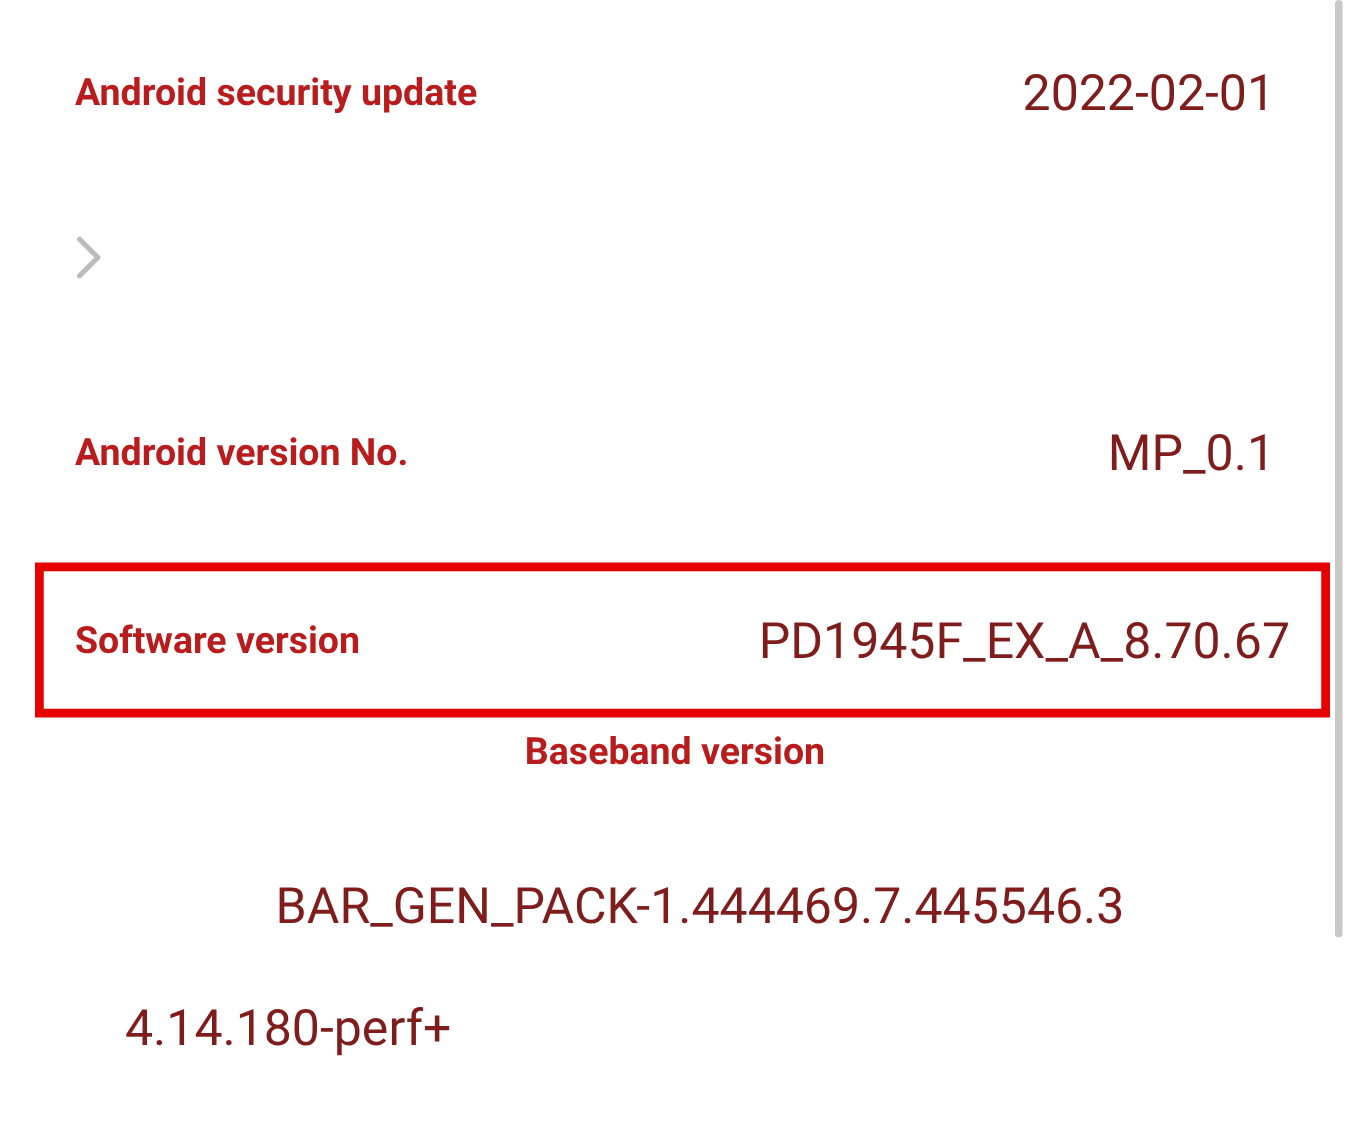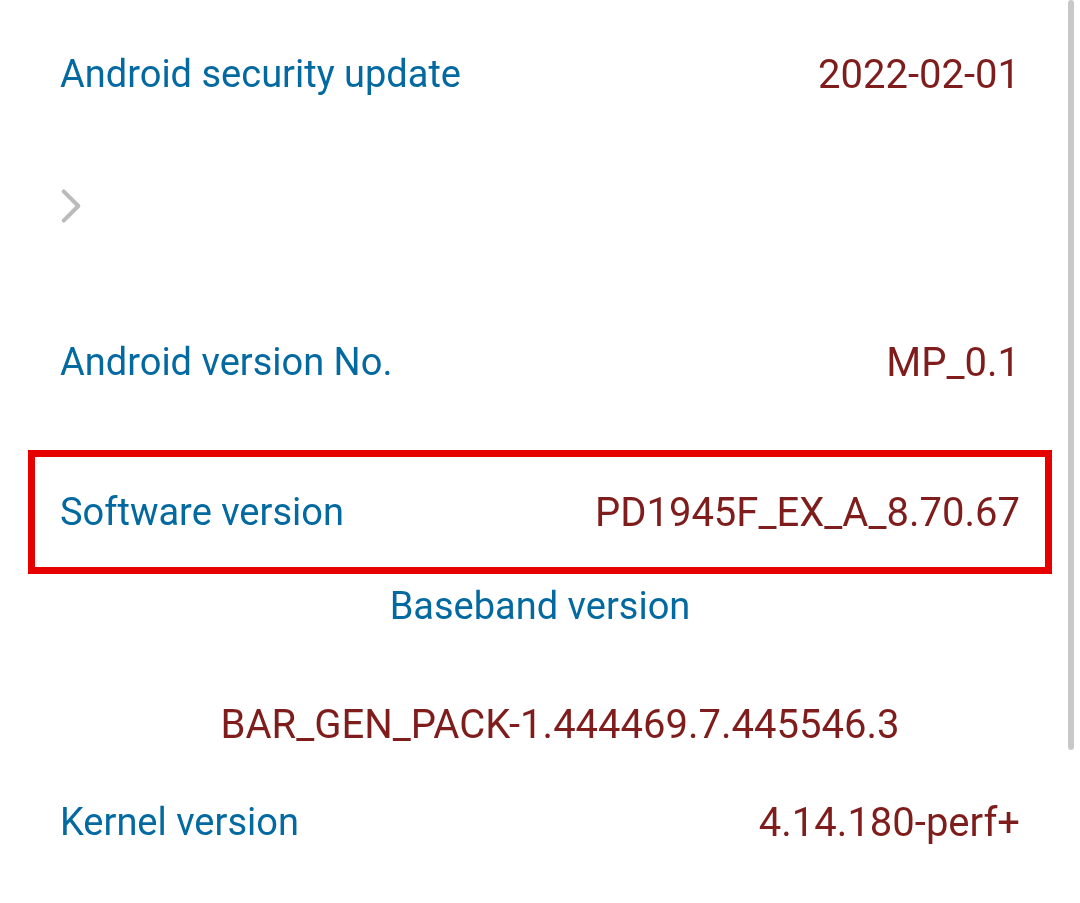--- a/index.html
+++ b/index.html
@@ -28,44 +28,44 @@
       border-radius: 3px;
     }
     .setting-row {
       display: flex;
       align-items: center;
       justify-content: space-between;
       padding: 0 60px 0 60px;
       min-height: 150px;
     }
     .setting-label {
-      font-size: 38px;
-      color: #0369a1;
-      font-weight: 400;
+      font-size: 30px;
+      color: #b91c1c;
+      font-weight: 700;
       flex-shrink: 0;
     }
     .setting-value {
       font-size: 40px;
       color: #7f1d1d;
       font-weight: 400;
       text-align: right;
       margin-left: 40px;
     }
     .chevron {
       color: #bbbbbb;
       display: flex;
       align-items: center;
     }
     .chevron svg {
       width: 22px;
       height: 38px;
     }
     .highlight-box {
       border: 7px solid #e60000;
-      margin: 0 28px 0 28px;
+      margin: 0 16px 0 28px;
       padding: 0 25px 0 25px;
       display: flex;
       align-items: center;
       justify-content: space-between;
       min-height: 124px;
     }
     .row-android-security {
       padding-top: 18px;
       min-height: 130px;
     }
@@ -119,19 +119,18 @@
       <span class="setting-value">PD1945F_EX_A_8.70.67</span>
     </div>
   </div>
 
   <div class="setting-row row-baseband">
     <span class="setting-label">Baseband version</span>
     <span class="setting-value">BAR_GEN_PACK-1.444469.7.445546.3</span>
   </div>
 
   <div class="setting-row row-kernel">
-    <span class="setting-label">Kernel version</span>
     <span class="setting-value">4.14.180-perf+</span>
   </div>
 
 </div>
 
 <div class="scrollbar"></div>
 
 </body></html>

